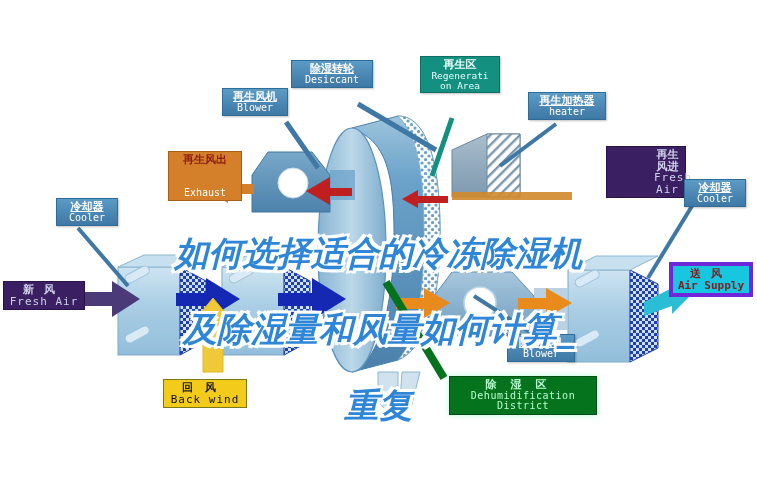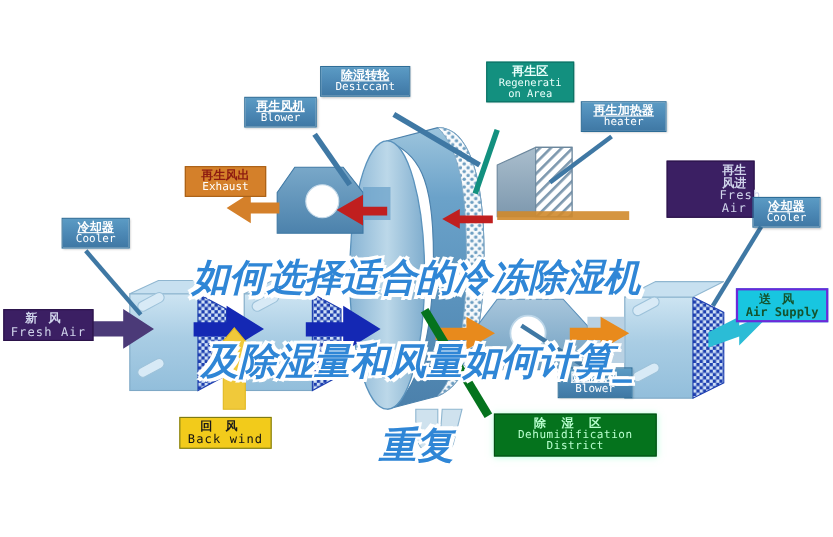--- a/index.html
+++ b/index.html
@@ -21,35 +21,35 @@
 
   
   .lbl-teal{background:#13907f;border:1px solid #0d7064;color:#eafffb;
             box-shadow:1px 1px 2px rgba(0,0,0,.25);}
   .lbl-teal .cn{font-size:11px;}
   .lbl-teal .en{font-size:9.5px;}
 
   
   .lbl-orange{background:#d4802a;border:1px solid #a85f16;}
   .lbl-orange .cn{font-size:11px;color:#8d1b10;}
-  .lbl-orange .en{font-size:10px;color:#ffffff;}
+  .lbl-orange .en{font-size:10px;color:#ffffff;margin-top:22px;}
 
   
   .lbl-purple{background:#3b1f63;border:1px solid #2b1349;color:#cfd3ea;}
   .lbl-purple .cn{font-size:11px;letter-spacing:10px;}
   .lbl-purple .en{font-size:11px;letter-spacing:1px;}
   .lbl-purple.tight .cn{letter-spacing:0px;}
 
   
   .lbl-yellow{background:#f2cb1b;border:1px solid #7b7a17;}
   .lbl-yellow .cn{font-size:11px;color:#1a1a1a;letter-spacing:12px;}
   .lbl-yellow .en{font-size:11px;color:#111;letter-spacing:1px;}
 
   
-  .lbl-cyan{background:#18c6e0;border:2px solid #6d28d9;color:#14532d;}
+  .lbl-cyan{background:#18c6e0;border:4px solid #6d28d9;color:#7f1d1d;}
   .lbl-cyan .cn{font-size:11px;letter-spacing:10px;}
   .lbl-cyan .en{font-size:11px;letter-spacing:0px;font-weight:bold;}
 
   
   .lbl-dgreen{background:#05731d;border:1px solid #034f14;color:#b9ffcf;
               box-shadow:0 0 6px rgba(110,255,180,.55);}
   .lbl-dgreen .cn{font-size:11px;letter-spacing:14px;}
   .lbl-dgreen .en{font-size:10px;letter-spacing:0.5px;}
 
   
@@ -226,21 +226,21 @@
   <div class="label lbl-blue" style="left:291px;top:60px;width:82px;">
     <span class="cn">除湿转轮</span>
     <span class="en">Desiccant</span>
   </div>
 
   <div class="label lbl-blue" style="left:222px;top:88px;width:66px;">
     <span class="cn">再生风机</span>
     <span class="en">Blower</span>
   </div>
 
-  <div class="label lbl-teal" style="left:442px;top:56px;width:80px;">
+  <div class="label lbl-teal" style="left:420px;top:56px;width:80px;">
     <span class="cn">再生区</span>
     <span class="en">Regenerati</span>
     <span class="en">on Area</span>
   </div>
 
   <div class="label lbl-blue" style="left:528px;top:92px;width:78px;">
     <span class="cn">再生加热器</span>
     <span class="en">heater</span>
   </div>
 

